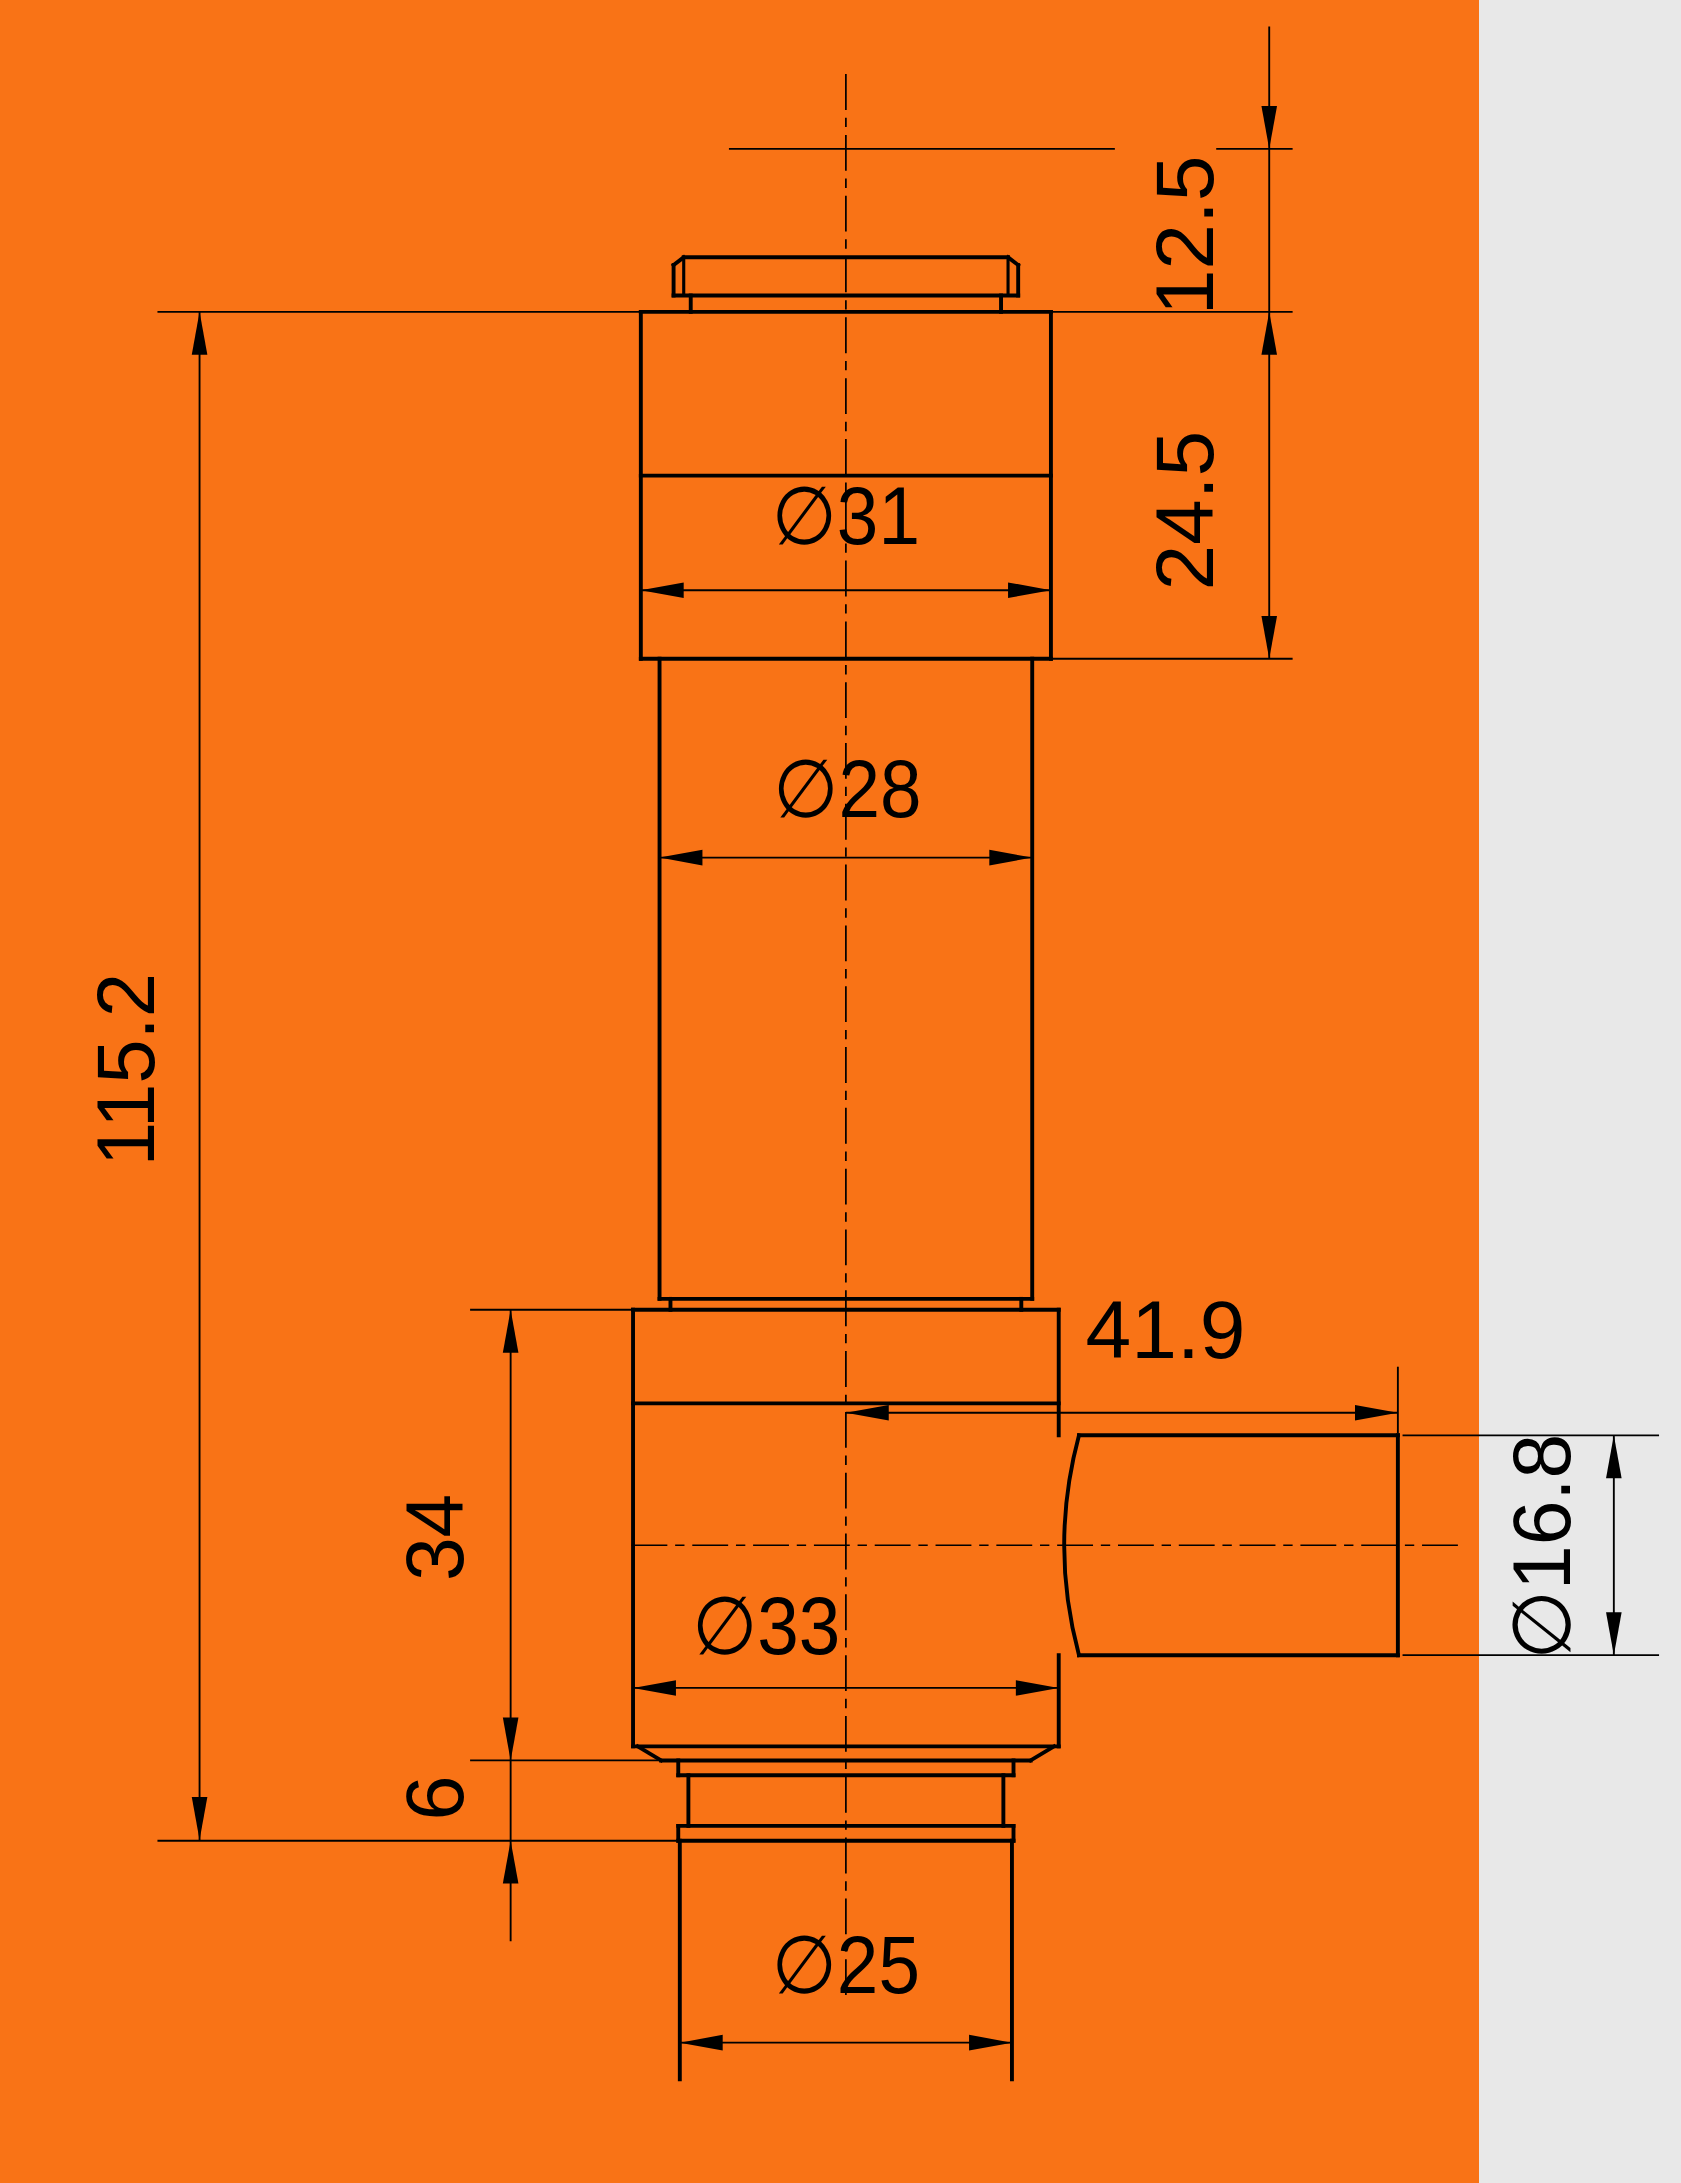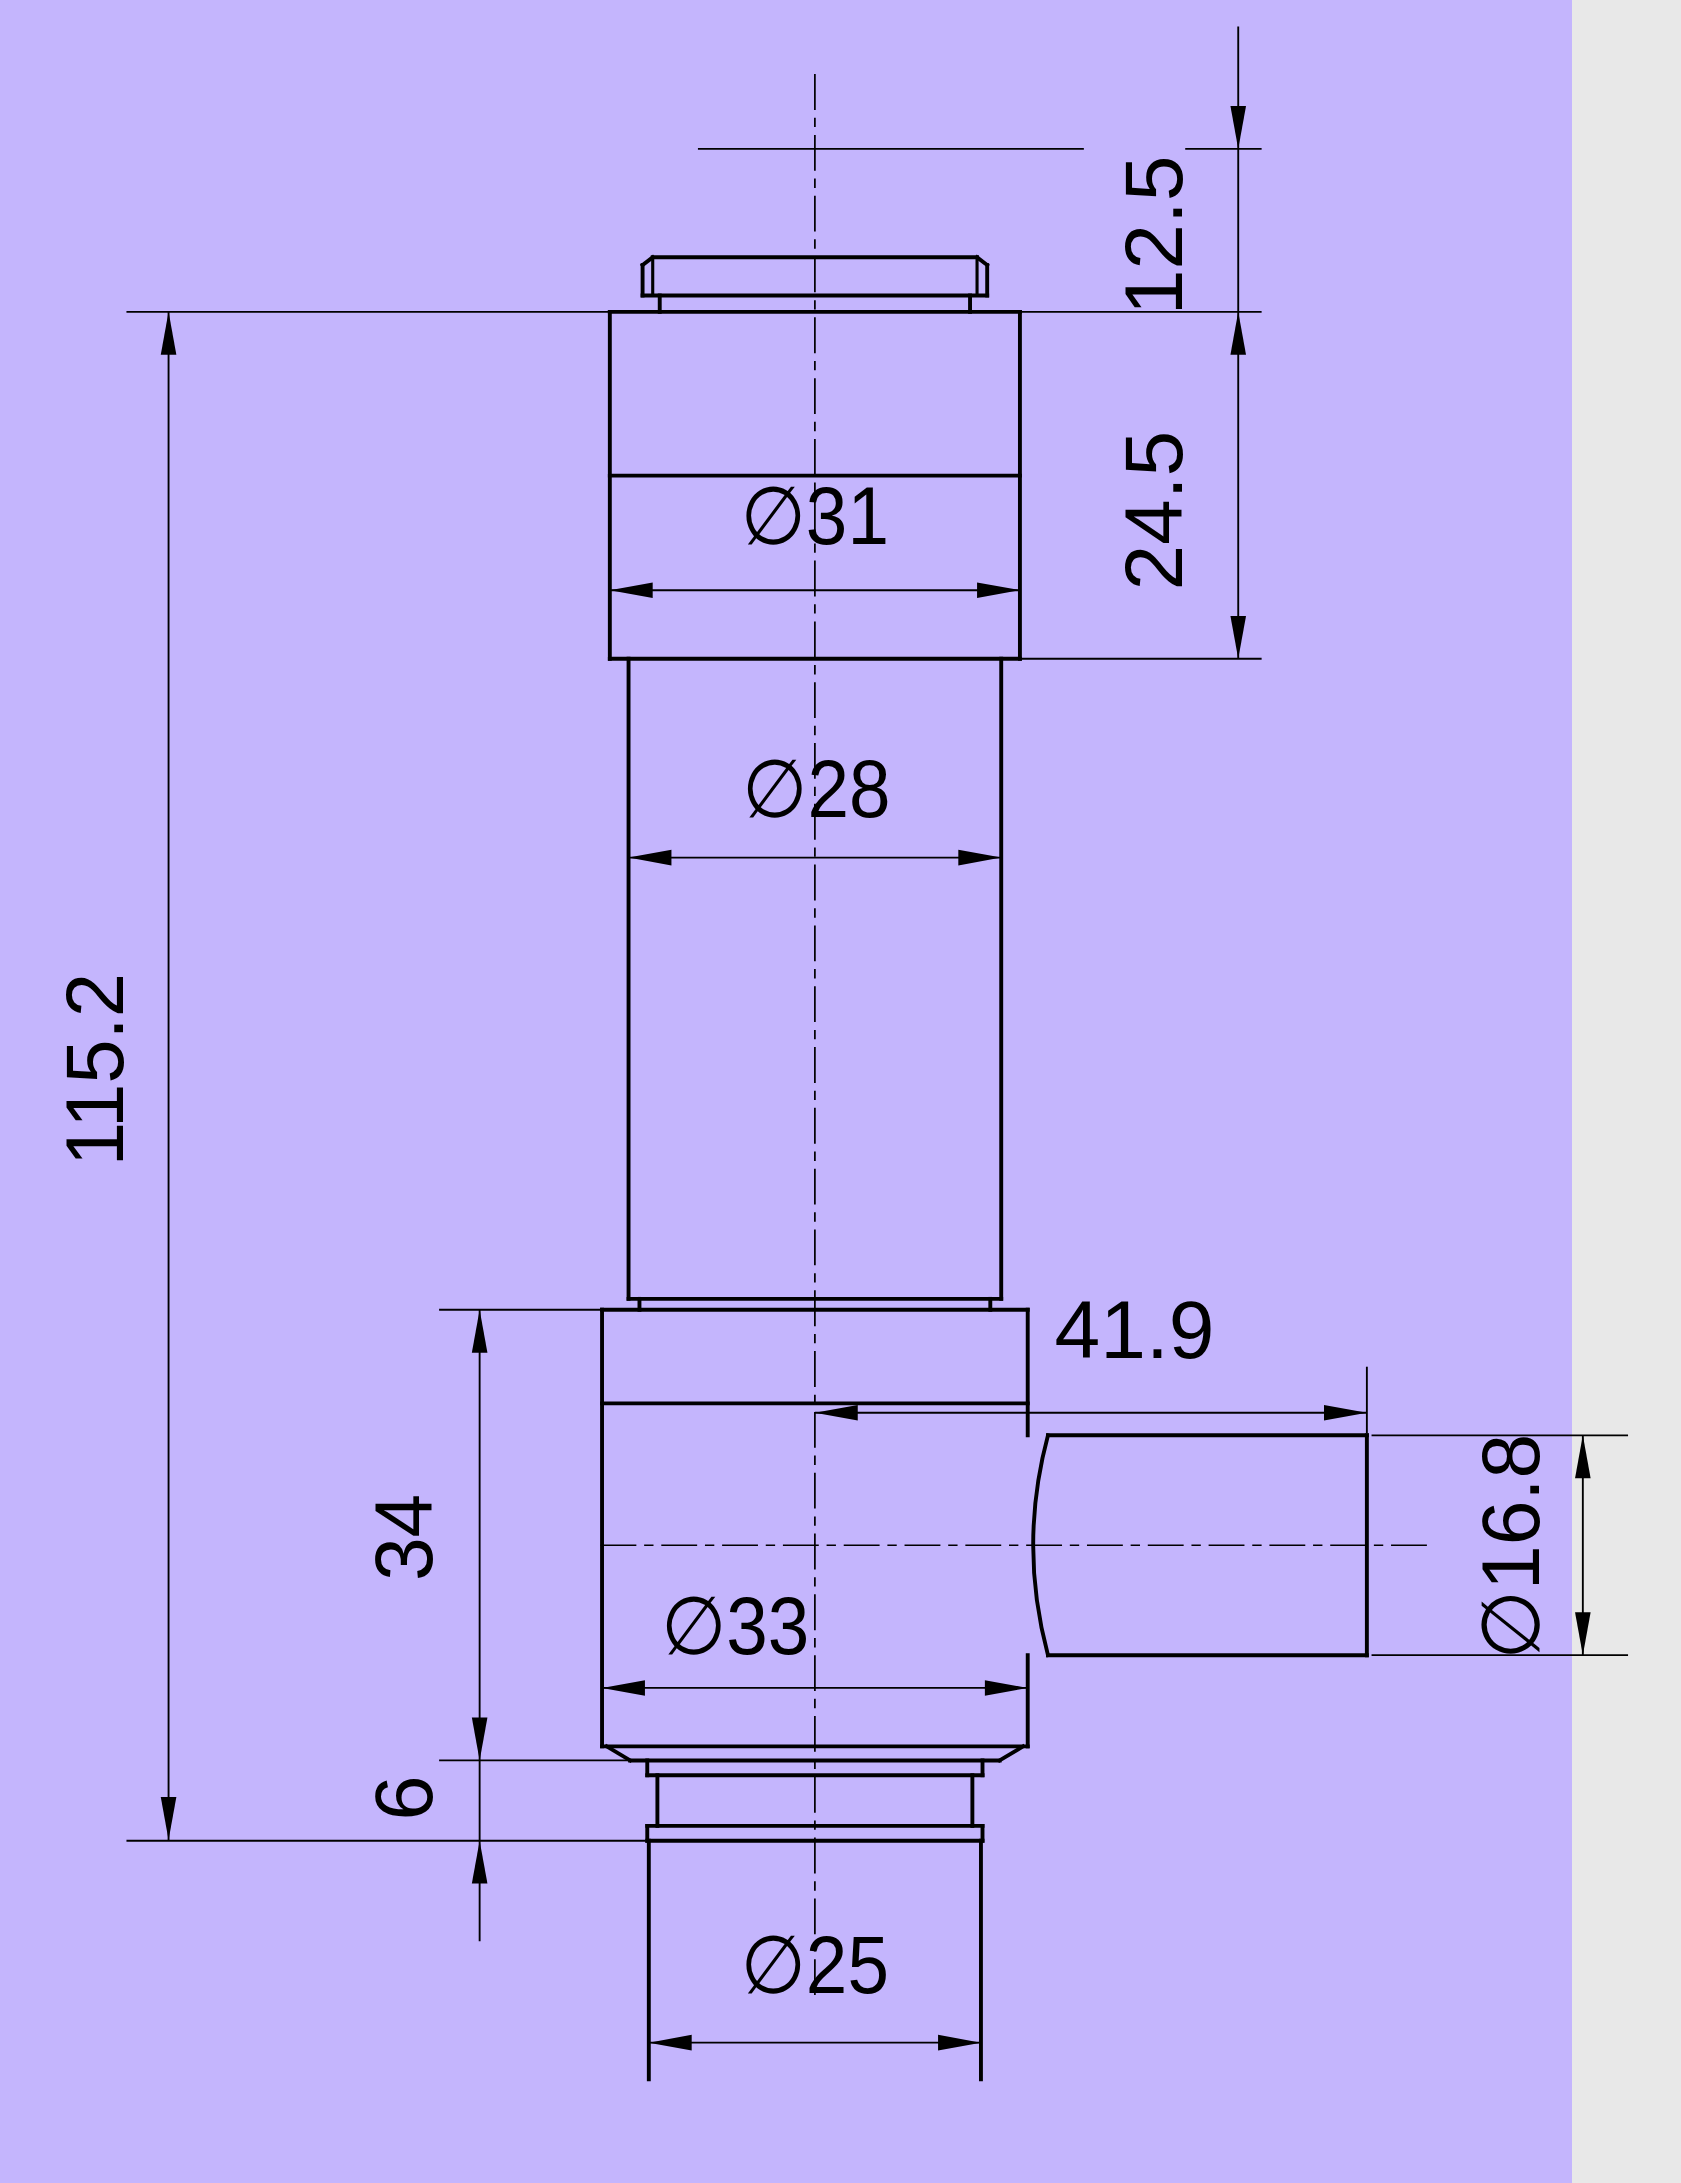--- a/index.html
+++ b/index.html
@@ -1,18 +1,19 @@
 <!DOCTYPE html>
 <html style="font-size:12.5px"><head>
 <meta charset="utf-8">
 <style>
   html,body{margin:0;padding:0;background:#e8e8e8;}
   .page{
-    width:1572px;height:2183px;background:#c4b5fd;position:relative;
+    width:1448px;height:2183px;background:#f97316;position:relative;
     font-family:"Liberation Sans", sans-serif;
+    padding-left:31px;
   }
   svg{display:block;}
   .thick{stroke:#000;stroke-width:5;fill:none;stroke-linecap:square;}
   .med{stroke:#000;stroke-width:4;fill:none;stroke-linecap:square;}
   .thin{stroke:#000;stroke-width:2.4;fill:none;stroke-linecap:butt;}
   .cl{stroke:#000;stroke-width:2.2;fill:none;stroke-dasharray:46 10 12 10;}
   .ah{fill:#000;stroke:none;}
   text{
     font-family:"Liberation Sans", sans-serif;
     font-size:104px;fill:#000;

